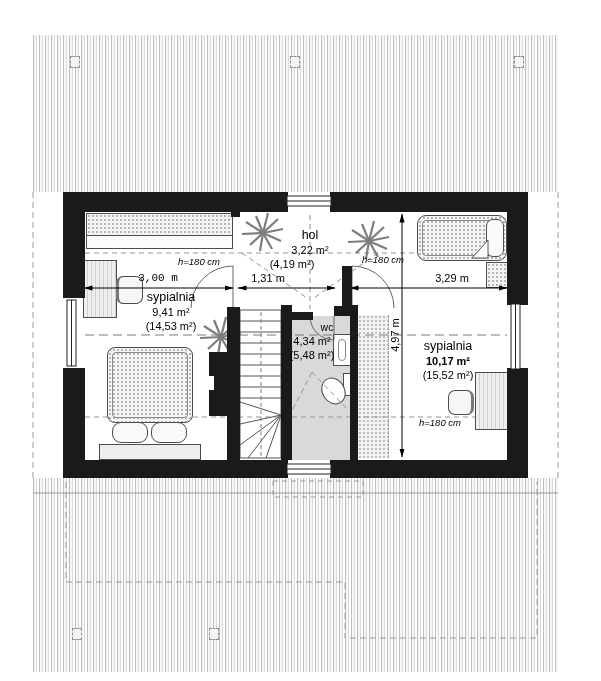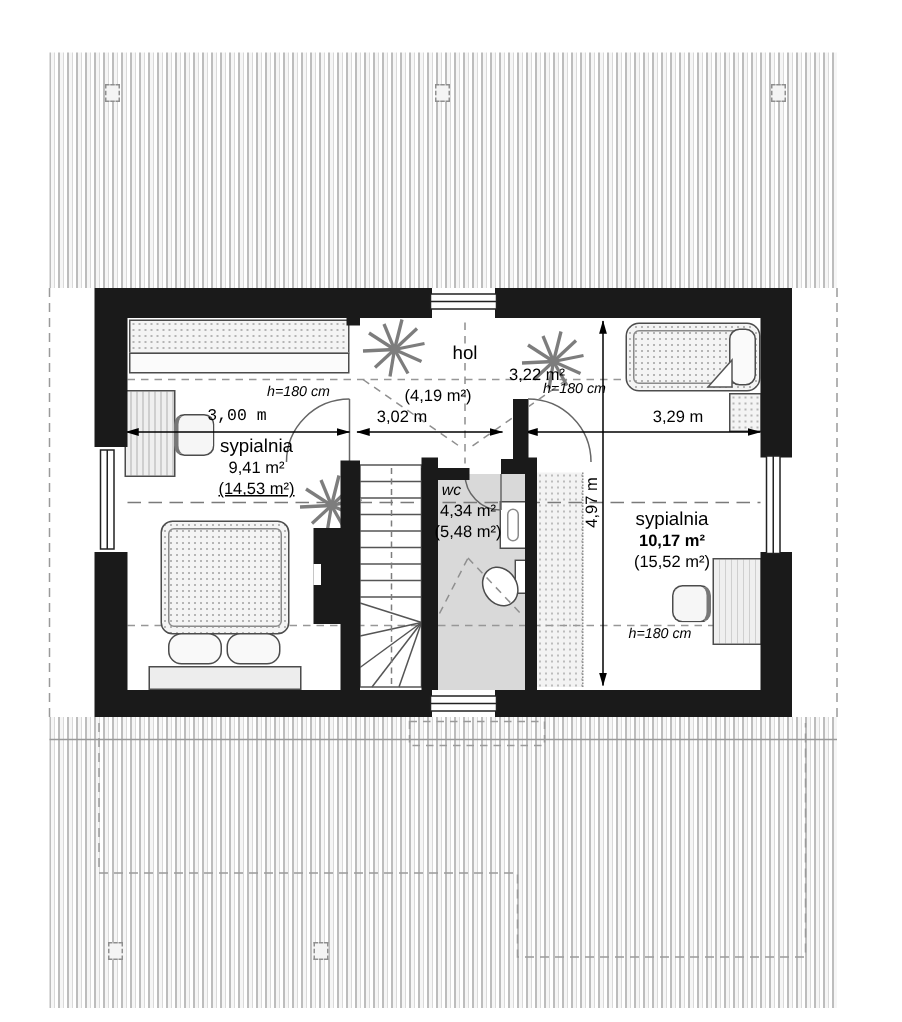--- a/index.html
+++ b/index.html
@@ -185,36 +185,36 @@
       <rect x="287" y="464" width="44" height="10"></rect>
       <line x1="287" y1="469" x2="331" y2="469"></line>
       <rect x="67" y="300" width="9" height="66"></rect>
       <line x1="71.5" y1="300" x2="71.5" y2="366"></line>
       <rect x="511" y="304" width="9" height="65"></rect>
       <line x1="515.5" y1="304" x2="515.5" y2="369"></line>
     </g>
   </svg>
 
   <div class="lbl" style="left:158px;top:272px;font-family:Liberation Mono, monospace;">3,00 m</div>
-  <div class="lbl" style="left:268px;top:272px;">3,02 m</div>
+  <div class="lbl" style="left:268px;top:272px;">1,31 m</div>
   <div class="lbl" style="left:452px;top:272px;">3,29 m</div>
   <div class="lbl vert" style="left:395px;top:329px;">4,97 m</div>
 
   <div class="lbl room-name" style="left:171px;top:291px;">sypialnia</div>
   <div class="lbl" style="left:171px;top:306px;">9,41 m²</div>
-  <div class="lbl" style="left:171px;top:320px;text-decoration:underline;">(14,53 m²)</div>
+  <div class="lbl" style="left:171px;top:320px;">(14,53 m²)</div>
   <div class="lbl tiny" style="left:199px;top:257px;">h=180 cm</div>
 
   <div class="lbl room-name" style="left:310px;top:229px;">hol</div>
-  <div class="lbl" style="left:310px;top:244px;margin-left:48px;">3,22 m²</div>
+  <div class="lbl" style="left:310px;top:244px;">3,22 m²</div>
   <div class="lbl" style="left:292px;top:258px;">(4,19 m²)</div>
 
   <div class="lbl room-name" style="left:448px;top:340px;">sypialnia</div>
   <div class="lbl" style="left:448px;top:355px;font-weight:bold;">10,17 m²</div>
   <div class="lbl" style="left:448px;top:369px;">(15,52 m²)</div>
   <div class="lbl tiny" style="left:383px;top:255px;">h=180 cm</div>
   <div class="lbl tiny" style="left:440px;top:418px;">h=180 cm</div>
 
-  <div class="lbl" style="left:301px;top:322px;font-size:10.5px;font-style:italic;">wc</div>
+  <div class="lbl" style="left:327px;top:322px;font-size:10.5px;">wc</div>
   <div class="lbl" style="left:312px;top:335px;">4,34 m²</div>
   <div class="lbl" style="left:312px;top:349px;">(5,48 m²)</div>
 
 </div>
 
 </body></html>

